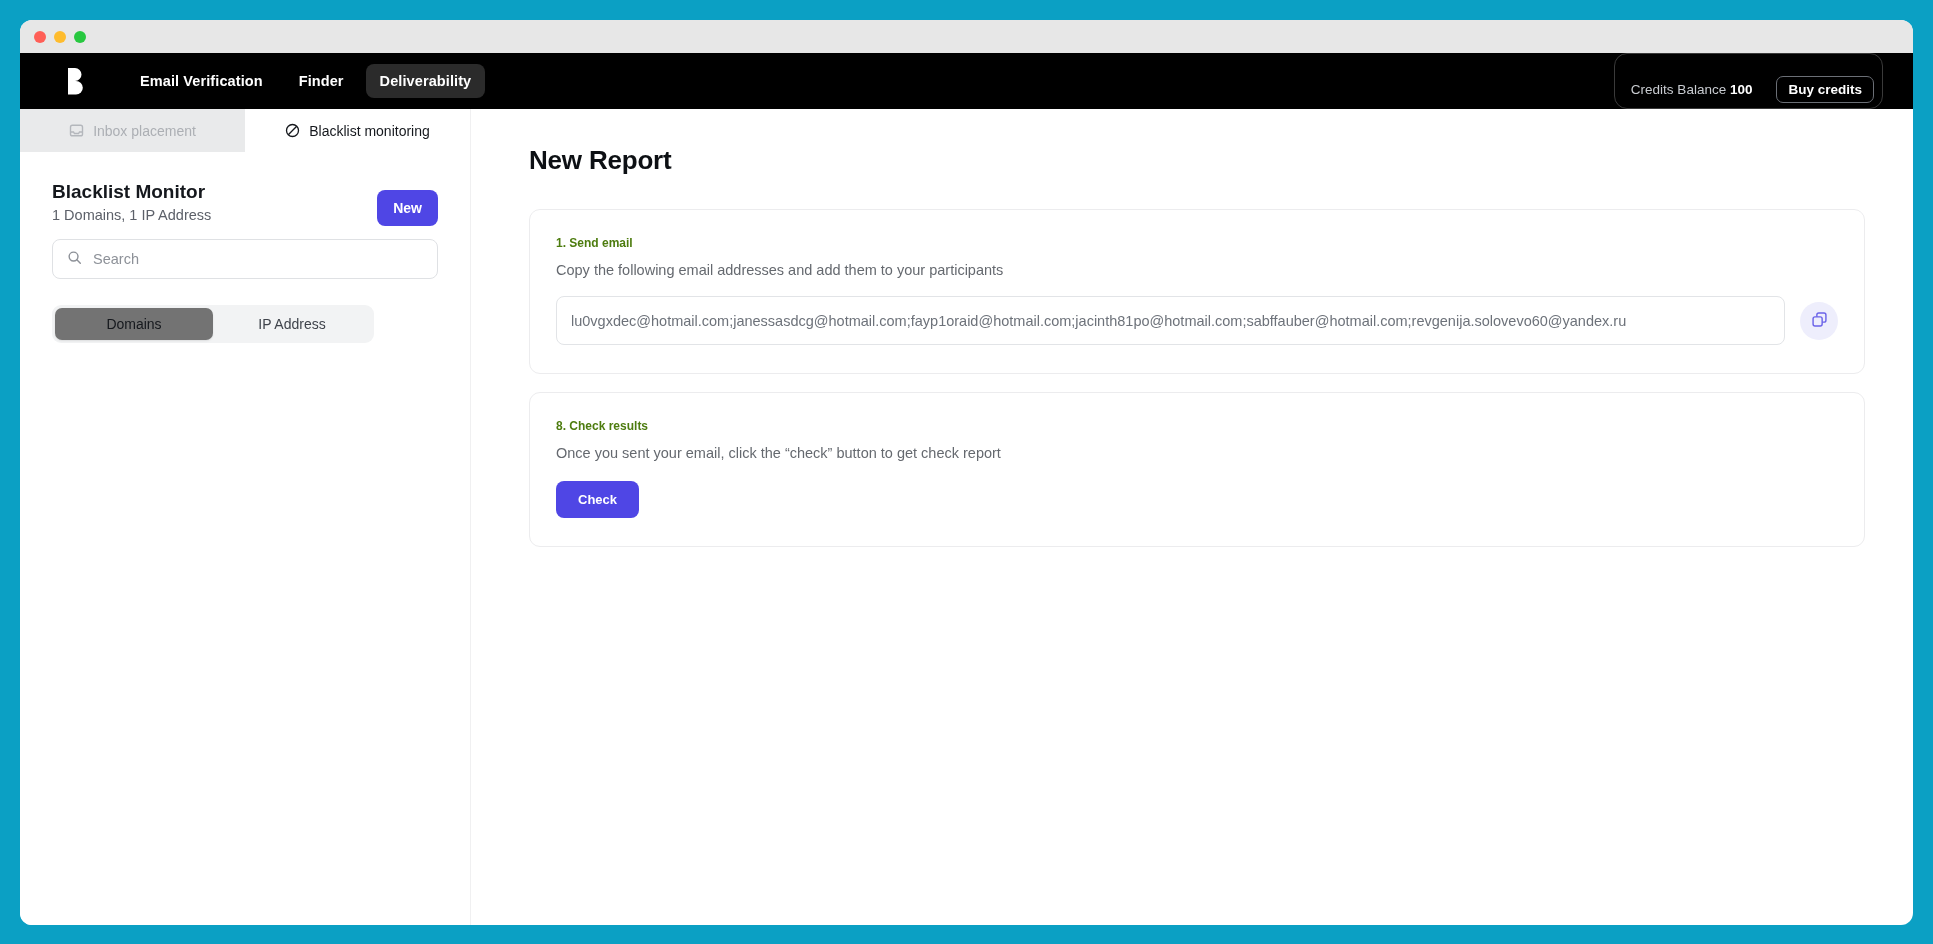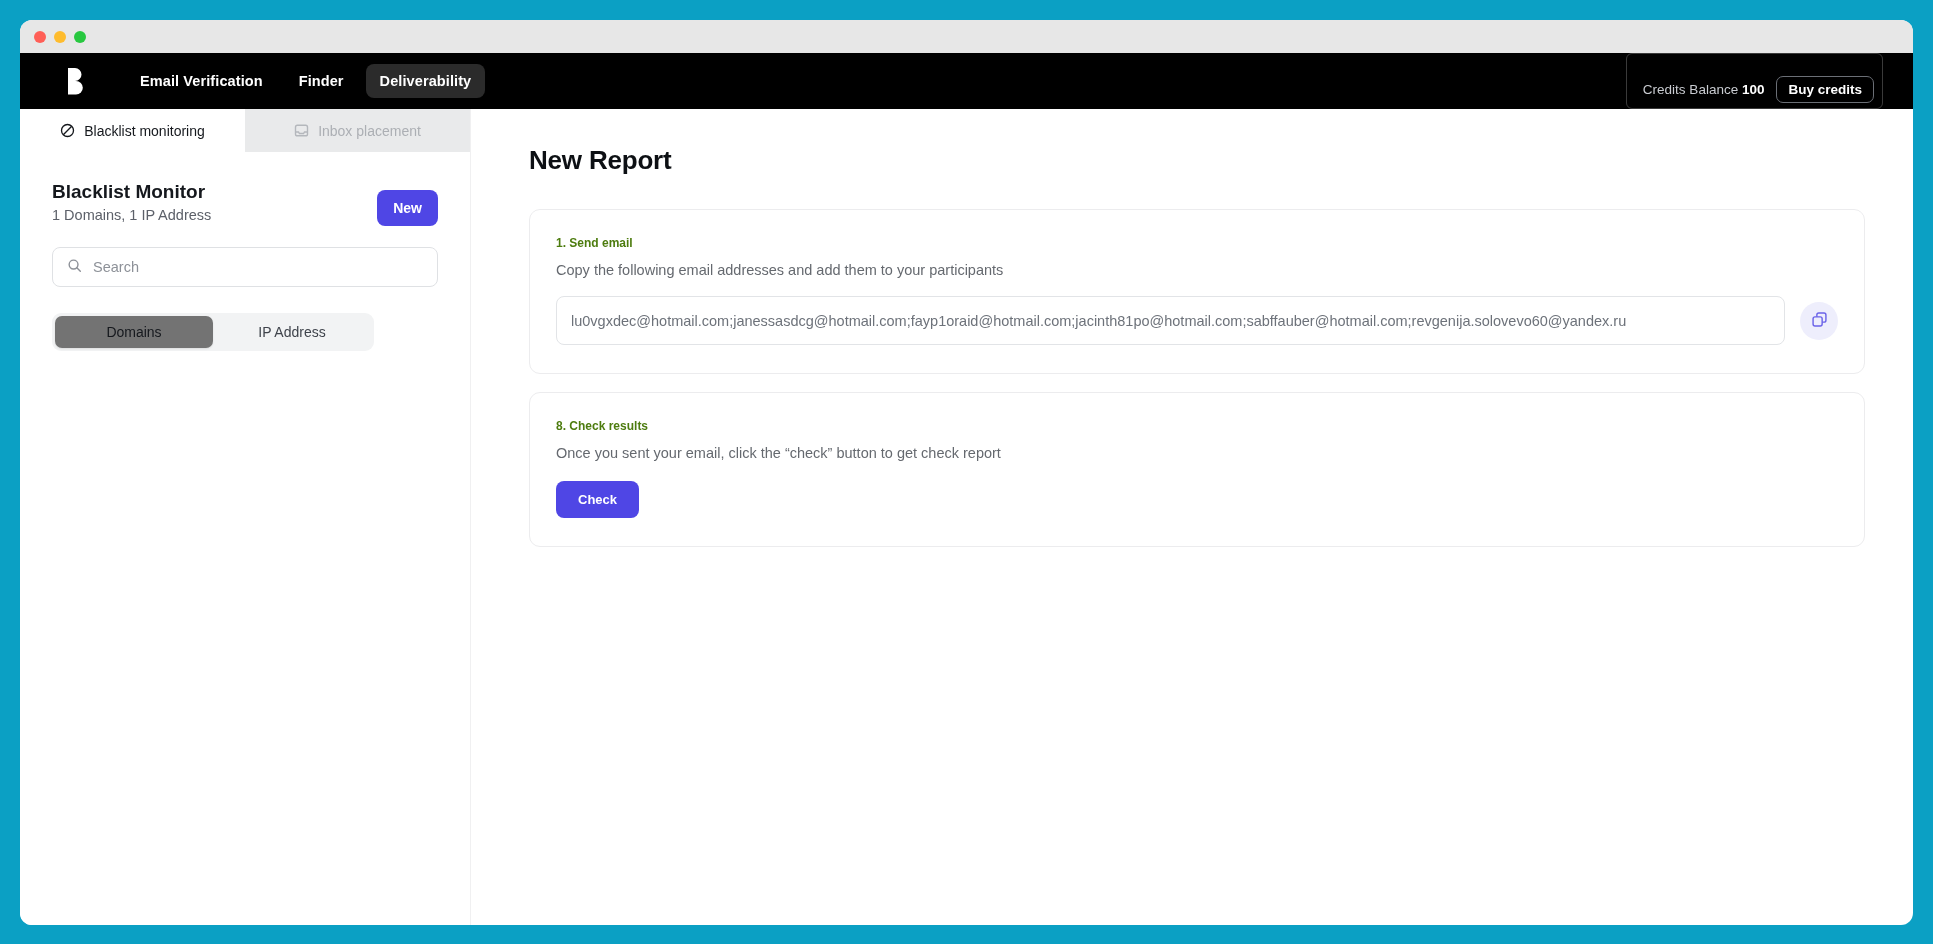--- a/index.html
+++ b/index.html
@@ -65,23 +65,23 @@
     white-space: nowrap;
     letter-spacing: 0.1px;
   }
   .nav-link.active { background: #2b2b2b; }
 
   .topnav-right { margin-left: auto; display: flex; align-items: center; }
   .credits-box {
     display: flex;
     align-items: center;
     border: 1px solid #3a3a3a;
-    border-radius: 6px;
+    border-radius: 13px;
     padding: 22px 8px 5px 16px;
-    gap: 12px;
+    gap: 24px;
   }
   .credits-label { font-size: 13.5px; color: #c9ccd1; white-space: nowrap; }
   .credits-label b { color: #ffffff; font-weight: bold; }
   .buy-credits {
     font-size: 13.5px;
     font-weight: bold;
     color: #ffffff;
     background: transparent;
     border: 1px solid #6b6f76;
     border-radius: 7px;
@@ -130,21 +130,21 @@
     font-size: 14px;
     font-weight: bold;
     border: none;
     border-radius: 8px;
     padding: 10px 16px;
     cursor: pointer;
     font-family: inherit;
   }
 
   .search-wrap {
-    margin-top: 21px;
+    margin-top: 13px;
     height: 40px;
     border: 1px solid #dfe1e4;
     border-radius: 8px;
     display: flex;
     align-items: center;
     padding: 0 14px;
     gap: 11px;
   }
   .search-wrap input {
     border: none;
@@ -273,37 +273,37 @@
         <button class="buy-credits">Buy credits</button>
       </div>
     </div>
   </div>
 
   <div class="appbody">
 
     <div class="sidebar">
 
       <div class="subtabs">
+        <div class="subtab subtab-disabled">
+          <span>
+            <svg width="15" height="15" viewBox="0 0 16 16" fill="none" stroke="#b4b7bc" stroke-width="1.5">
+              <rect x="1.6" y="2.4" width="12.8" height="11.2" rx="2"></rect>
+              <path d="M1.6 9.6h3.2l1 1.6h4.4l1-1.6h3.2"></path>
+            </svg>
+          </span>
+          <span>Inbox placement</span>
+        </div>
         <div class="subtab subtab-active">
           <span>
             <svg width="15" height="15" viewBox="0 0 16 16" fill="none" stroke="#15181d" stroke-width="1.4">
               <circle cx="8" cy="8" r="6.4"></circle>
               <line x1="3.5" y1="12.5" x2="12.5" y2="3.5"></line>
             </svg>
           </span>
           <span>Blacklist monitoring</span>
-        </div>
-        <div class="subtab subtab-disabled">
-          <span>
-            <svg width="15" height="15" viewBox="0 0 16 16" fill="none" stroke="#b4b7bc" stroke-width="1.5">
-              <rect x="1.6" y="2.4" width="12.8" height="11.2" rx="2"></rect>
-              <path d="M1.6 9.6h3.2l1 1.6h4.4l1-1.6h3.2"></path>
-            </svg>
-          </span>
-          <span>Inbox placement</span>
         </div>
       </div>
 
       <div class="sidepanel">
         <div class="panel-head">
           <div>
             <div class="panel-title">Blacklist Monitor</div>
             <div class="panel-sub">1 Domains, 1 IP Address</div>
           </div>
           <button class="new-btn">New</button>

